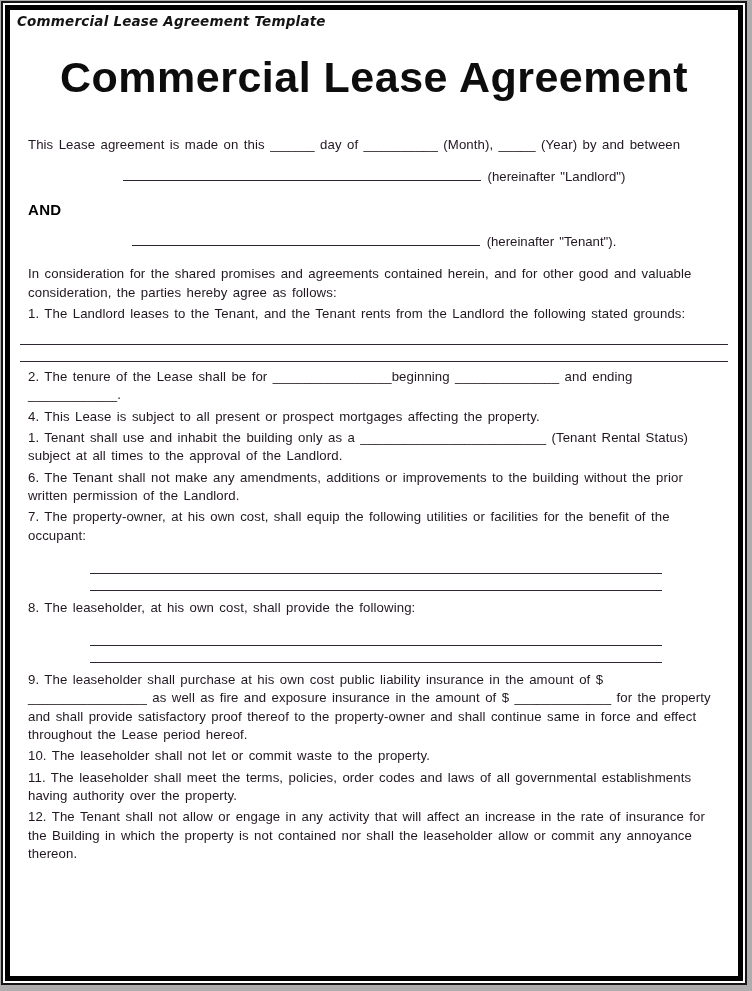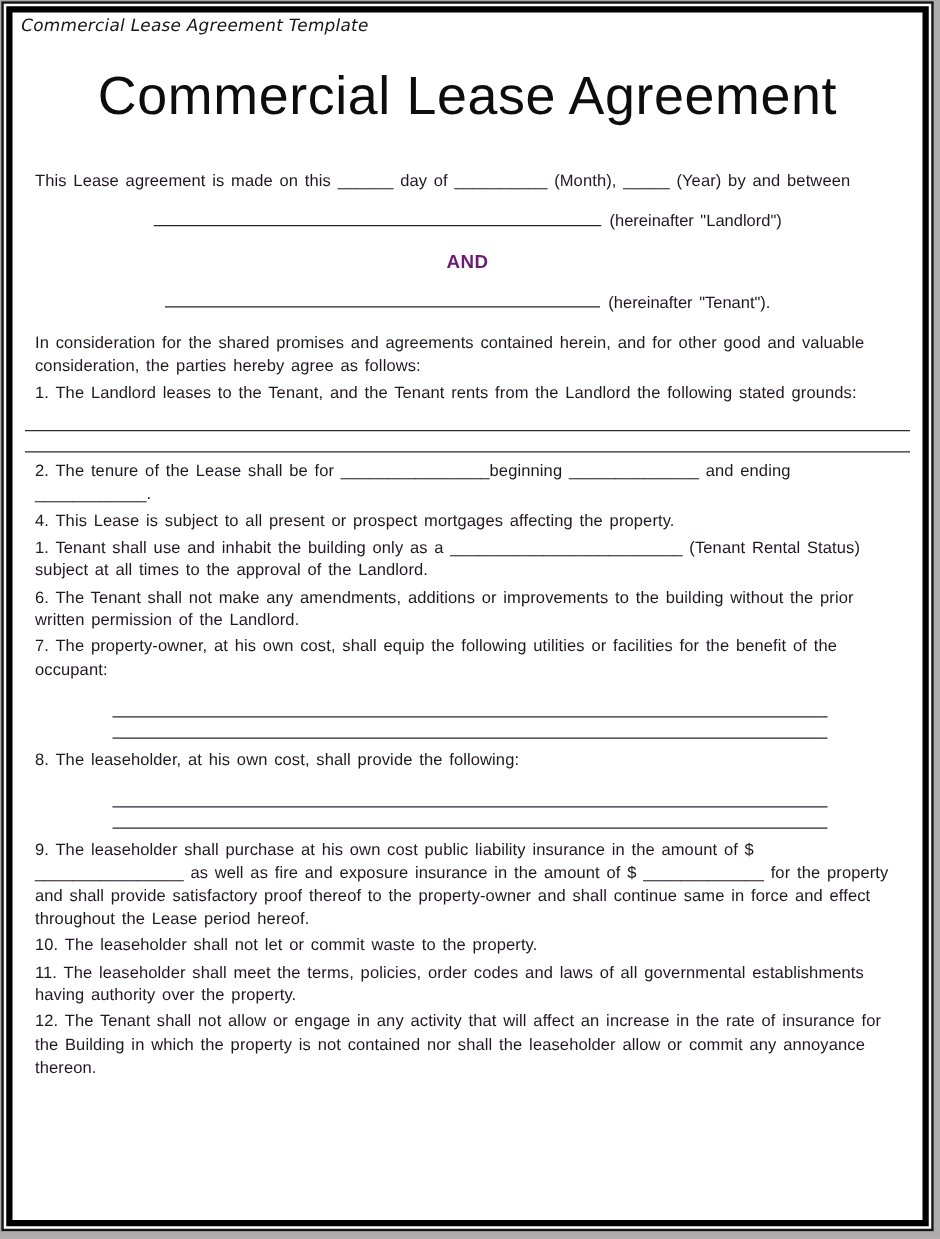--- a/index.html
+++ b/index.html
@@ -26,33 +26,33 @@
     inset: 2px;
     border: 5px solid #000000;
     background: #ffffff;
     overflow: hidden;
   }
   .header-label {
     margin: 3px 0 0 7px;
     font-family: "DejaVu Sans", "Liberation Sans", sans-serif;
     font-size: 13.5px;
     font-style: italic;
-    font-weight: normal;
+    font-weight: bold;
     color: #141414;
     letter-spacing: 0.2px;
   }
   .content {
     padding: 0 18px;
     color: #201720;
   }
   .doc-title {
     margin: 24px 0 34px 0;
     text-align: center;
     font-size: 43px;
-    font-weight: normal;
+    font-weight: bold;
     color: #0d0d0d;
     letter-spacing: 0.5px;
     white-space: nowrap;
   }
   .para {
     margin: 3px 0;
     font-size: 13.2px;
     line-height: 18.3px;
     word-spacing: 1.6px;
     letter-spacing: 0.1px;
@@ -69,24 +69,23 @@
     display: inline-block;
     border-bottom: 1.4px solid #2b2230;
     height: 12px;
     vertical-align: baseline;
     margin-right: 7px;
   }
   .blank-landlord { width: 358px; }
   .blank-tenant  { width: 348px; }
   .and-row {
     margin: 15px 0;
-    text-align: center;
     font-size: 15px;
     font-weight: bold;
-    color: #701a75;
+    color: #000000;
     letter-spacing: 0.3px;
   }
   .rule {
     height: 16px;
     border-bottom: 1.5px solid #2e2633;
   }
   .rules-full {
     margin: 5px -8px 6px -8px;
   }
   .rules-indent {

